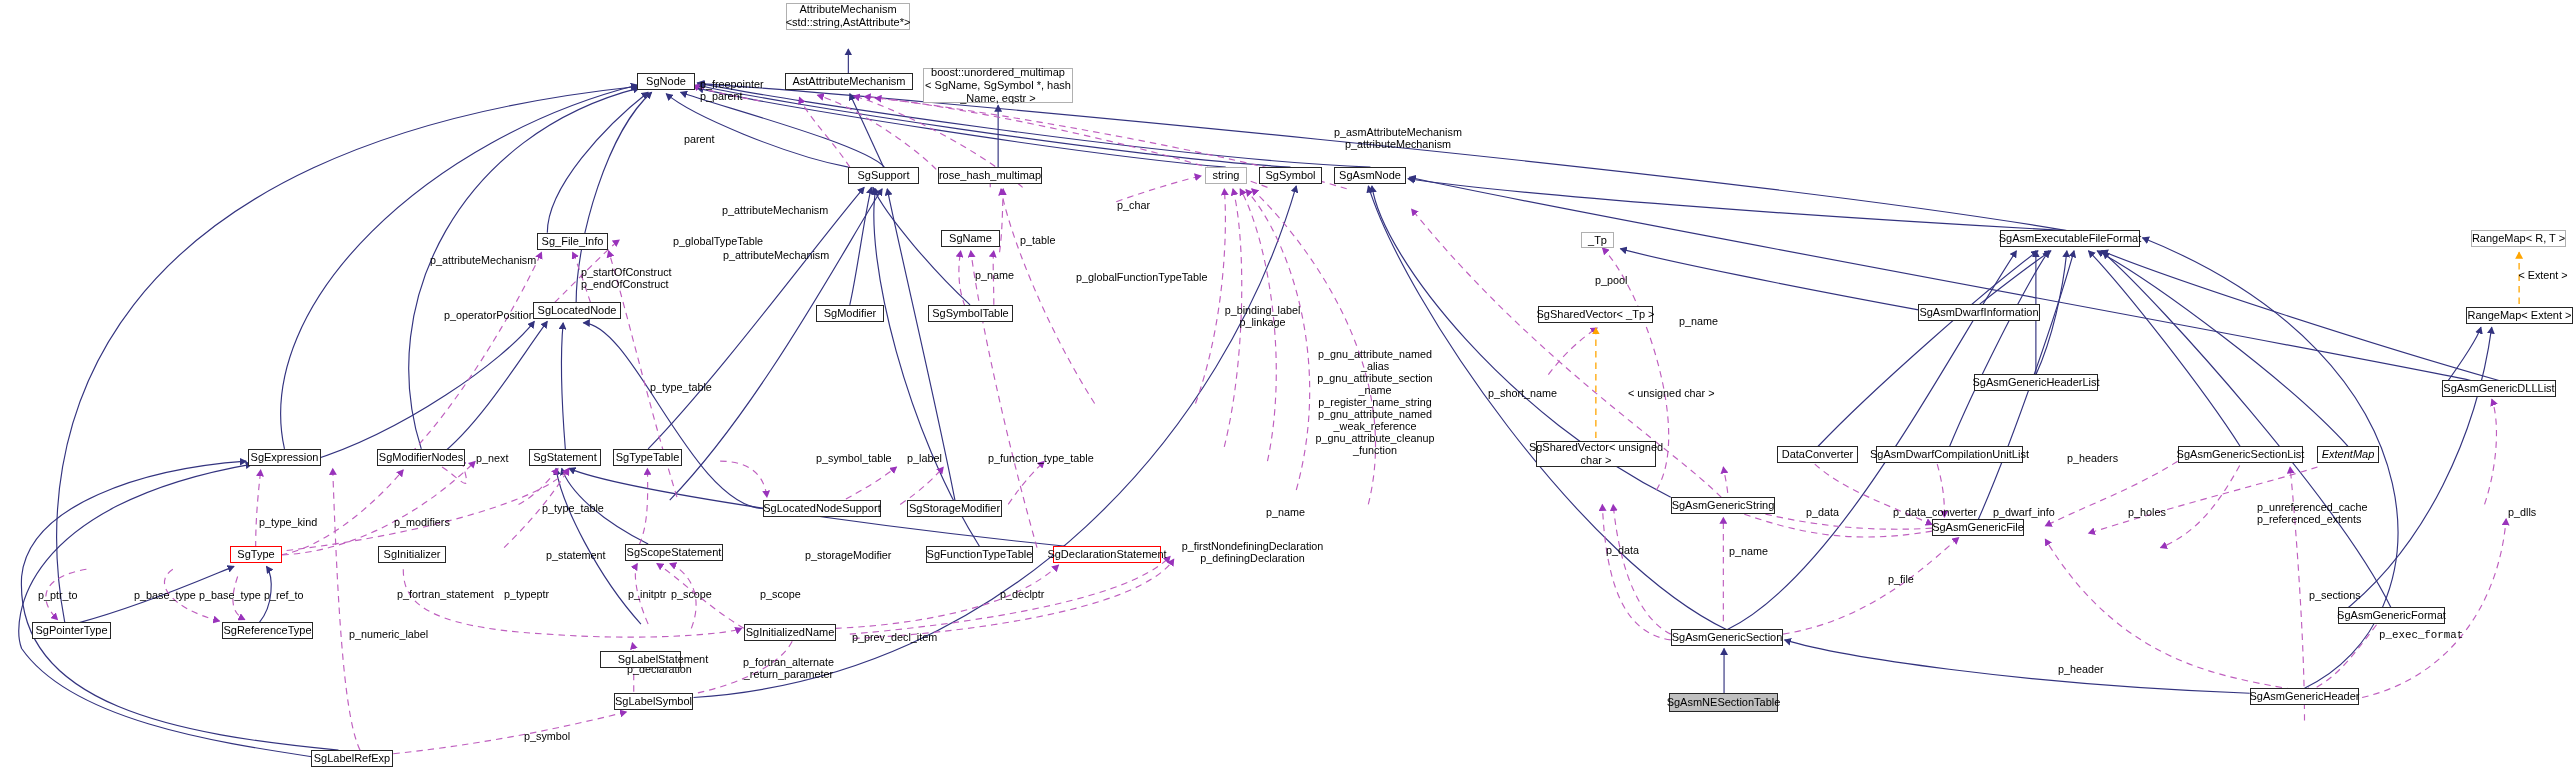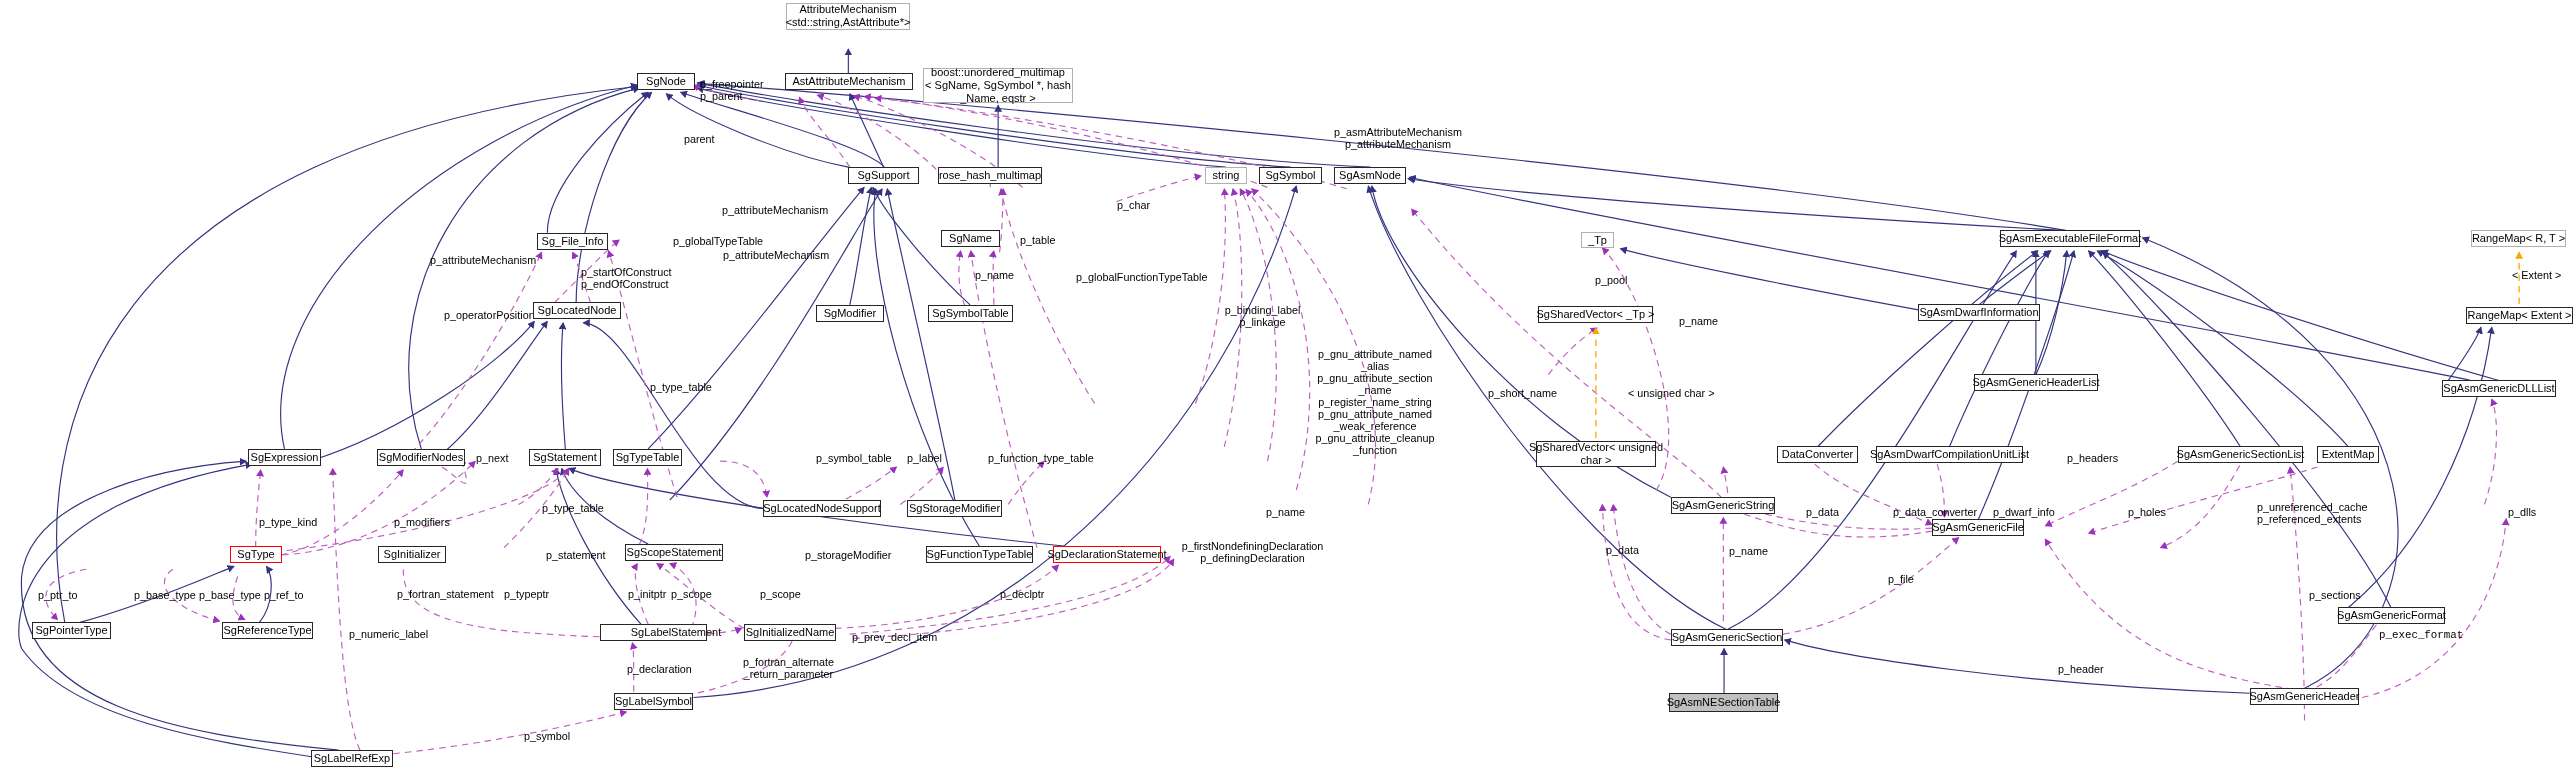--- a/index.html
+++ b/index.html
@@ -245,39 +245,39 @@
       <div class="node solid" style="left: 1538px; top: 306px; width: 115px; height: 17.3px;">SgSharedVector&lt; _Tp &gt;</div>
       <div class="node solid" style="left: 2466px; top: 307px; width: 107px; height: 17.3px;">RangeMap&lt; Extent &gt;</div>
       <div class="node solid" style="left: 533px; top: 302px; width: 88px; height: 17.3px;">SgLocatedNode</div>
       <div class="node solid" style="left: 1974px; top: 374px; width: 124px; height: 17.3px;">SgAsmGenericHeaderList</div>
       <div class="node solid" style="left: 2442px; top: 380px; width: 114px; height: 17.3px;">SgAsmGenericDLLList</div>
       <div class="node solid" style="left: 1536px; top: 441px; width: 120px; height: 26px;">SgSharedVector&lt; unsigned
 char &gt;</div>
       <div class="node solid" style="left: 1777px; top: 446px; width: 81px; height: 17.3px;">DataConverter</div>
       <div class="node solid" style="left: 1876px; top: 446px; width: 147px; height: 17.3px;">SgAsmDwarfCompilationUnitList</div>
       <div class="node solid" style="left: 2178px; top: 446px; width: 125px; height: 17.3px;">SgAsmGenericSectionList</div>
-      <div class="node solid" style="left: 2317px; top: 446px; width: 62px; height: 17.3px;">ExtentMap</div>
+      <div class="node solid" style="left: 2317px; top: 446px; width: 62px; height: 17.3px; font-style: italic;">ExtentMap</div>
       <div class="node solid" style="left: 248px; top: 449px; width: 73px; height: 17.3px;">SgExpression</div>
       <div class="node solid" style="left: 377px; top: 449px; width: 88px; height: 17.3px;">SgModifierNodes</div>
       <div class="node solid" style="left: 529px; top: 449px; width: 72px; height: 17.3px;">SgStatement</div>
       <div class="node solid" style="left: 613px; top: 449px; width: 69px; height: 17.3px;">SgTypeTable</div>
       <div class="node solid" style="left: 1671px; top: 497px; width: 104px; height: 17.3px;">SgAsmGenericString</div>
       <div class="node solid" style="left: 1932px; top: 519px; width: 92px; height: 17.3px;">SgAsmGenericFile</div>
       <div class="node solid" style="left: 763px; top: 500px; width: 118px; height: 17.3px;">SgLocatedNodeSupport</div>
       <div class="node solid" style="left: 907px; top: 500px; width: 95px; height: 17.3px;">SgStorageModifier</div>
       <div class="node solid" style="left: 625px; top: 544px; width: 98px; height: 17.3px;">SgScopeStatement</div>
       <div class="node red" style="left: 230px; top: 546px; width: 52px; height: 17.3px;">SgType</div>
       <div class="node solid" style="left: 378px; top: 546px; width: 68px; height: 17.3px;">SgInitializer</div>
       <div class="node solid" style="left: 926px; top: 546px; width: 107px; height: 17.3px;">SgFunctionTypeTable</div>
       <div class="node red" style="left: 1053px; top: 546px; width: 108px; height: 17.3px;">SgDeclarationStatement</div>
       <div class="node solid" style="left: 1671px; top: 629px; width: 112px; height: 17.3px;">SgAsmGenericSection</div>
       <div class="node solid" style="left: 2338px; top: 607px; width: 107px; height: 17.3px;">SgAsmGenericFormat</div>
       <div class="node solid" style="left: 32px; top: 622px; width: 79px; height: 17.3px;">SgPointerType</div>
       <div class="node solid" style="left: 222px; top: 622px; width: 91px; height: 17.3px;">SgReferenceType</div>
-      <div class="node solid" style="left: 600px; top: 624px; width: 107px; height: 17.3px; padding-left: 45px;">SgLabelStatement</div>
+      <div class="node solid" style="left: 600px; top: 651px; width: 81px; height: 17.3px; padding-left: 45px;">SgLabelStatement</div>
       <div class="node solid" style="left: 744px; top: 624px; width: 92px; height: 17.3px;">SgInitializedName</div>
       <div class="node current" style="left: 1669px; top: 693px; width: 109px; height: 19px;">SgAsmNESectionTable</div>
       <div class="node solid" style="left: 2250px; top: 688px; width: 109px; height: 17.3px;">SgAsmGenericHeader</div>
       <div class="node solid" style="left: 614px; top: 693px; width: 79px; height: 17.3px;">SgLabelSymbol</div>
       <div class="node solid" style="left: 311px; top: 750px; width: 82px; height: 17.3px;">SgLabelRefExp</div>
     </div>
   <div id="label-host">
       <div class="edge-label left" style="left: 700px; top: 78px; width: 79px;">p_freepointer
 p_parent</div>
       <div class="edge-label left" style="left: 684px; top: 133px; width: 43px;">parent</div>
@@ -290,21 +290,21 @@
       <div class="edge-label left" style="left: 673px; top: 235px; width: 95px;">p_globalTypeTable</div>
       <div class="edge-label left" style="left: 975px; top: 269px; width: 46px;">p_name</div>
       <div class="edge-label left" style="left: 1020px; top: 234px; width: 45px;">p_table</div>
       <div class="edge-label left" style="left: 581px; top: 266px; width: 104px;">p_startOfConstruct
 p_endOfConstruct</div>
       <div class="edge-label left" style="left: 1076px; top: 271px; width: 143px;">p_globalFunctionTypeTable</div>
       <div class="edge-label" style="left: 1222px; top: 304px; width: 81px;">p_binding_label
 p_linkage</div>
       <div class="edge-label left" style="left: 1595px; top: 274px; width: 43px;">p_pool</div>
       <div class="edge-label left" style="left: 1679px; top: 315px; width: 46px;">p_name</div>
-      <div class="edge-label left" style="left: 2512px; top: 269px; width: 62px;">&lt; Extent &gt;</div>
+      <div class="edge-label left" style="left: 2512px; top: 269px; width: 62px; text-align: center;">&lt; Extent &gt;</div>
       <div class="edge-label left" style="left: 444px; top: 309px; width: 99px;">p_operatorPosition</div>
       <div class="edge-label" style="left: 1311px; top: 348px; width: 128px;">p_gnu_attribute_named
 _alias
 p_gnu_attribute_section
 _name
 p_register_name_string
 p_gnu_attribute_named
 _weak_reference
 p_gnu_attribute_cleanup
 _function</div>

